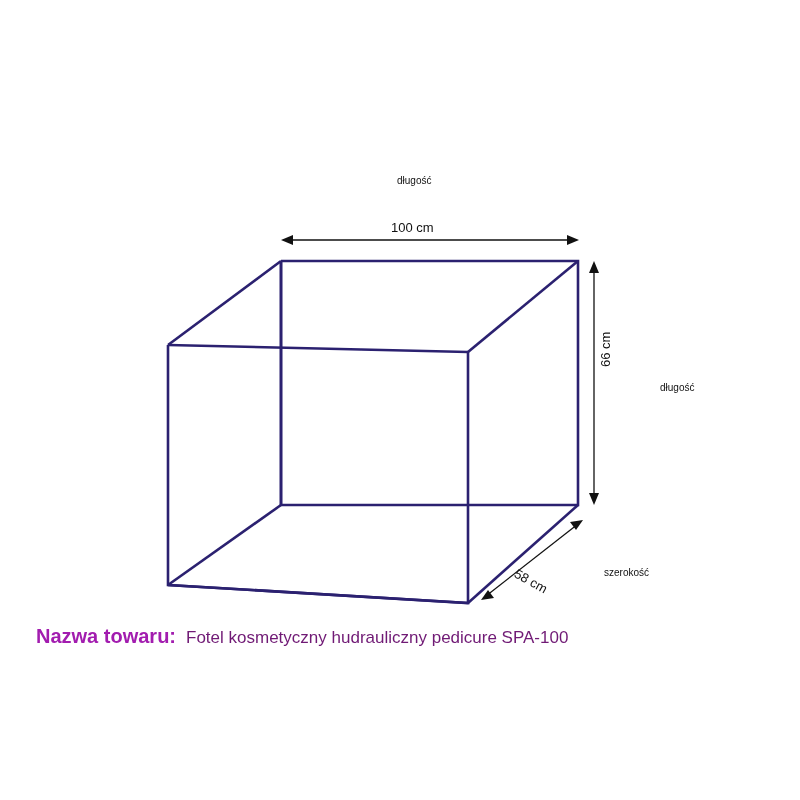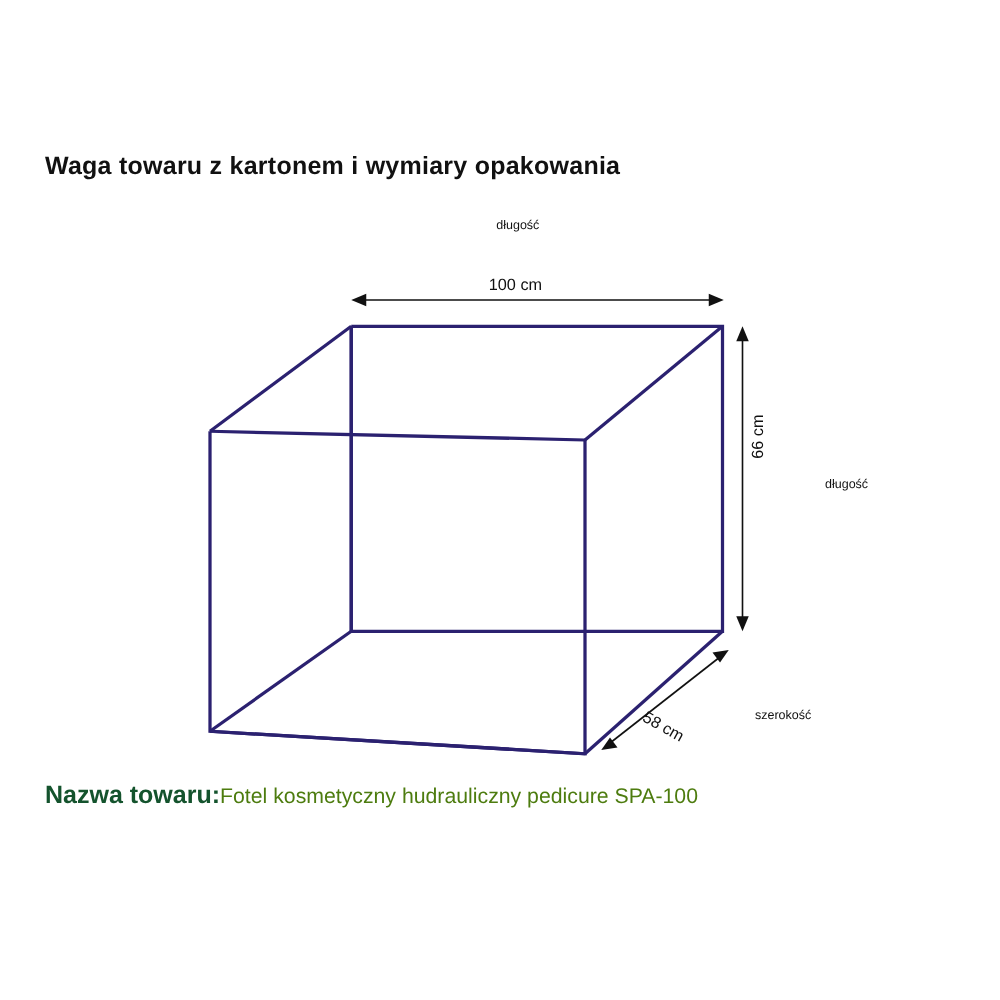--- a/index.html
+++ b/index.html
@@ -76,26 +76,27 @@
   }
 
   .name-row {
     left: 36px;
     top: 625px;
     white-space: nowrap;
   }
   .name-label {
     font-size: 20px;
     font-weight: bold;
-    color: #14532d;
+    color: #a21caf;
   }
   .name-value {
     font-size: 17px;
     font-weight: normal;
-    color: #4d7c0f;
+    color: #701a75;
+    margin-left: 10px;
   }
 
   svg.layer {
     position: absolute;
     left: 0;
     top: 0;
     width: 800px;
     height: 800px;
     pointer-events: none;
   }
@@ -116,21 +117,20 @@
     font-size: 13px;
     letter-spacing: 2px;
     color: #555555;
   }
 </style>
 </head>
 <body>
 
 <div id="stage">
 
-  <div class="abs title">Waga towaru z kartonem i wymiary opakowania</div>
 
 
   <svg class="layer" viewBox="0 0 800 800">
 
     <g stroke="#2b2170" stroke-width="2.6" fill="none" stroke-linejoin="miter" stroke-linecap="butt">
 
       <polyline points="168,345 168,585 468,603 468,352"></polyline>
       <polyline points="168,345 468,352"></polyline>
 
       <polyline points="281,261 281,505 281,505"></polyline>

